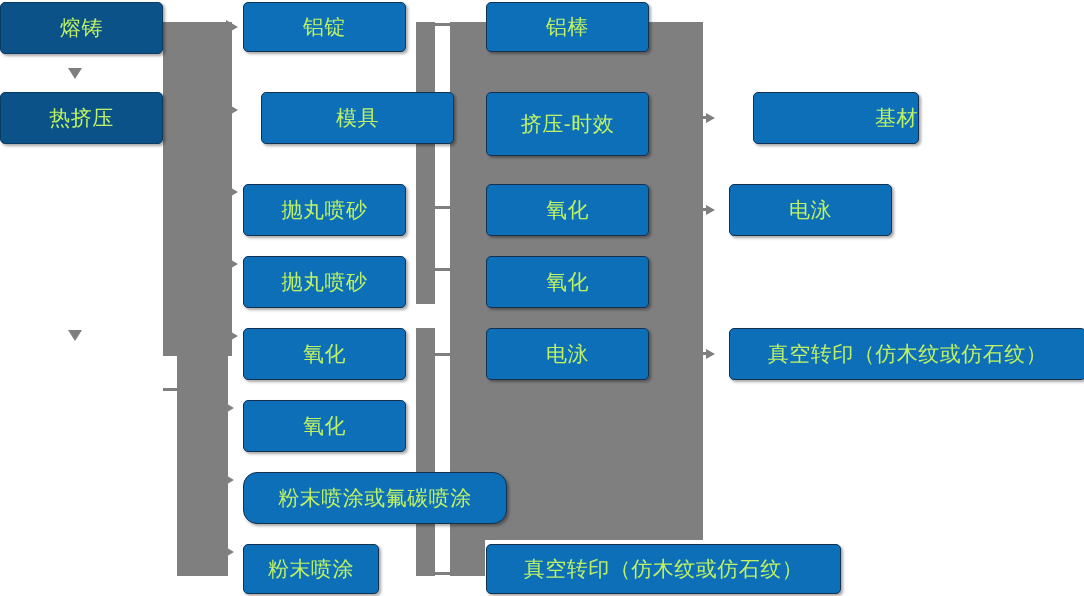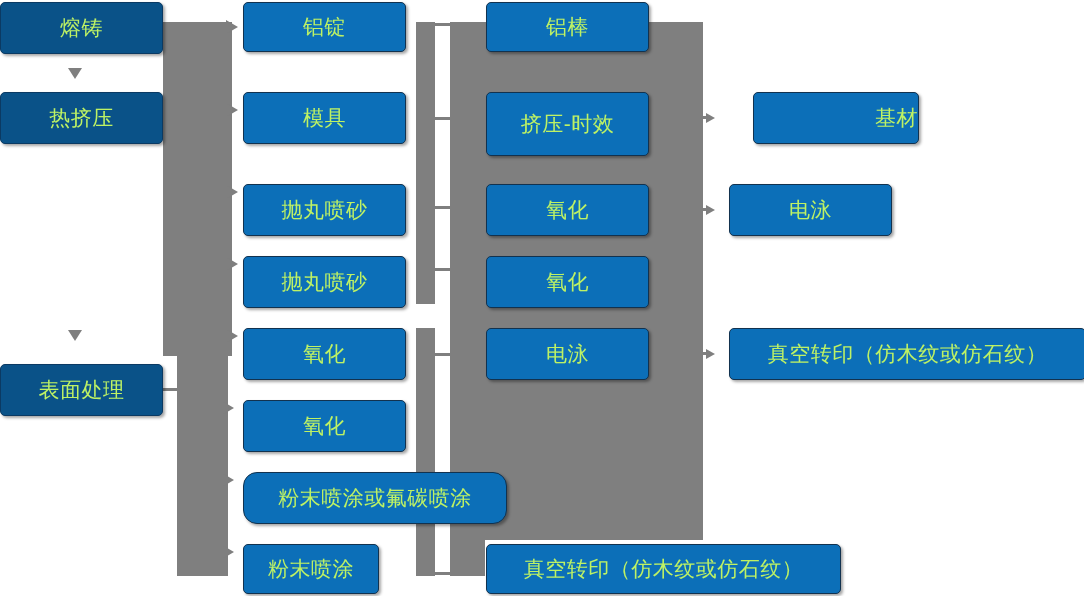--- a/index.html
+++ b/index.html
@@ -123,28 +123,25 @@
   <div class="stub" style="left:700px; top:208px; width:9px;"></div>
   <div class="arrow-sm" style="left:706px; top:349px;"></div>
   <div class="stub" style="left:700px; top:352px; width:9px;"></div>
 
   <div class="node dark" style="left:0px; top:2px; width:163px; height:52px;">
     <span>熔铸</span>
   </div>
   <div class="node dark" style="left:0px; top:92px; width:163px; height:52px;">
     <span>热挤压</span>
   </div>
-  <div class="node dark" style="left:0px; top:364px; width:163px; height:52px;">
-    <span>表面处理</span>
-  </div>
 
   <div class="node mid" style="left:243px; top:2px; width:163px; height:50px;text-align:center;">
     <span>铝锭</span>
   </div>
-  <div class="node mid" style="left:243px; top:92px; width:163px; height:52px;">
+  <div class="node mid" style="left:261px; top:92px; width:193px; height:52px;">
     <span>模具</span>
   </div>
   <div class="node mid" style="left:243px; top:184px; width:163px; height:52px;">
     <span>抛丸喷砂</span>
   </div>
   <div class="node mid" style="left:243px; top:256px; width:163px; height:52px;">
     <span>抛丸喷砂</span>
   </div>
   <div class="node mid" style="left:243px; top:328px; width:163px; height:52px;">
     <span>氧化</span>

